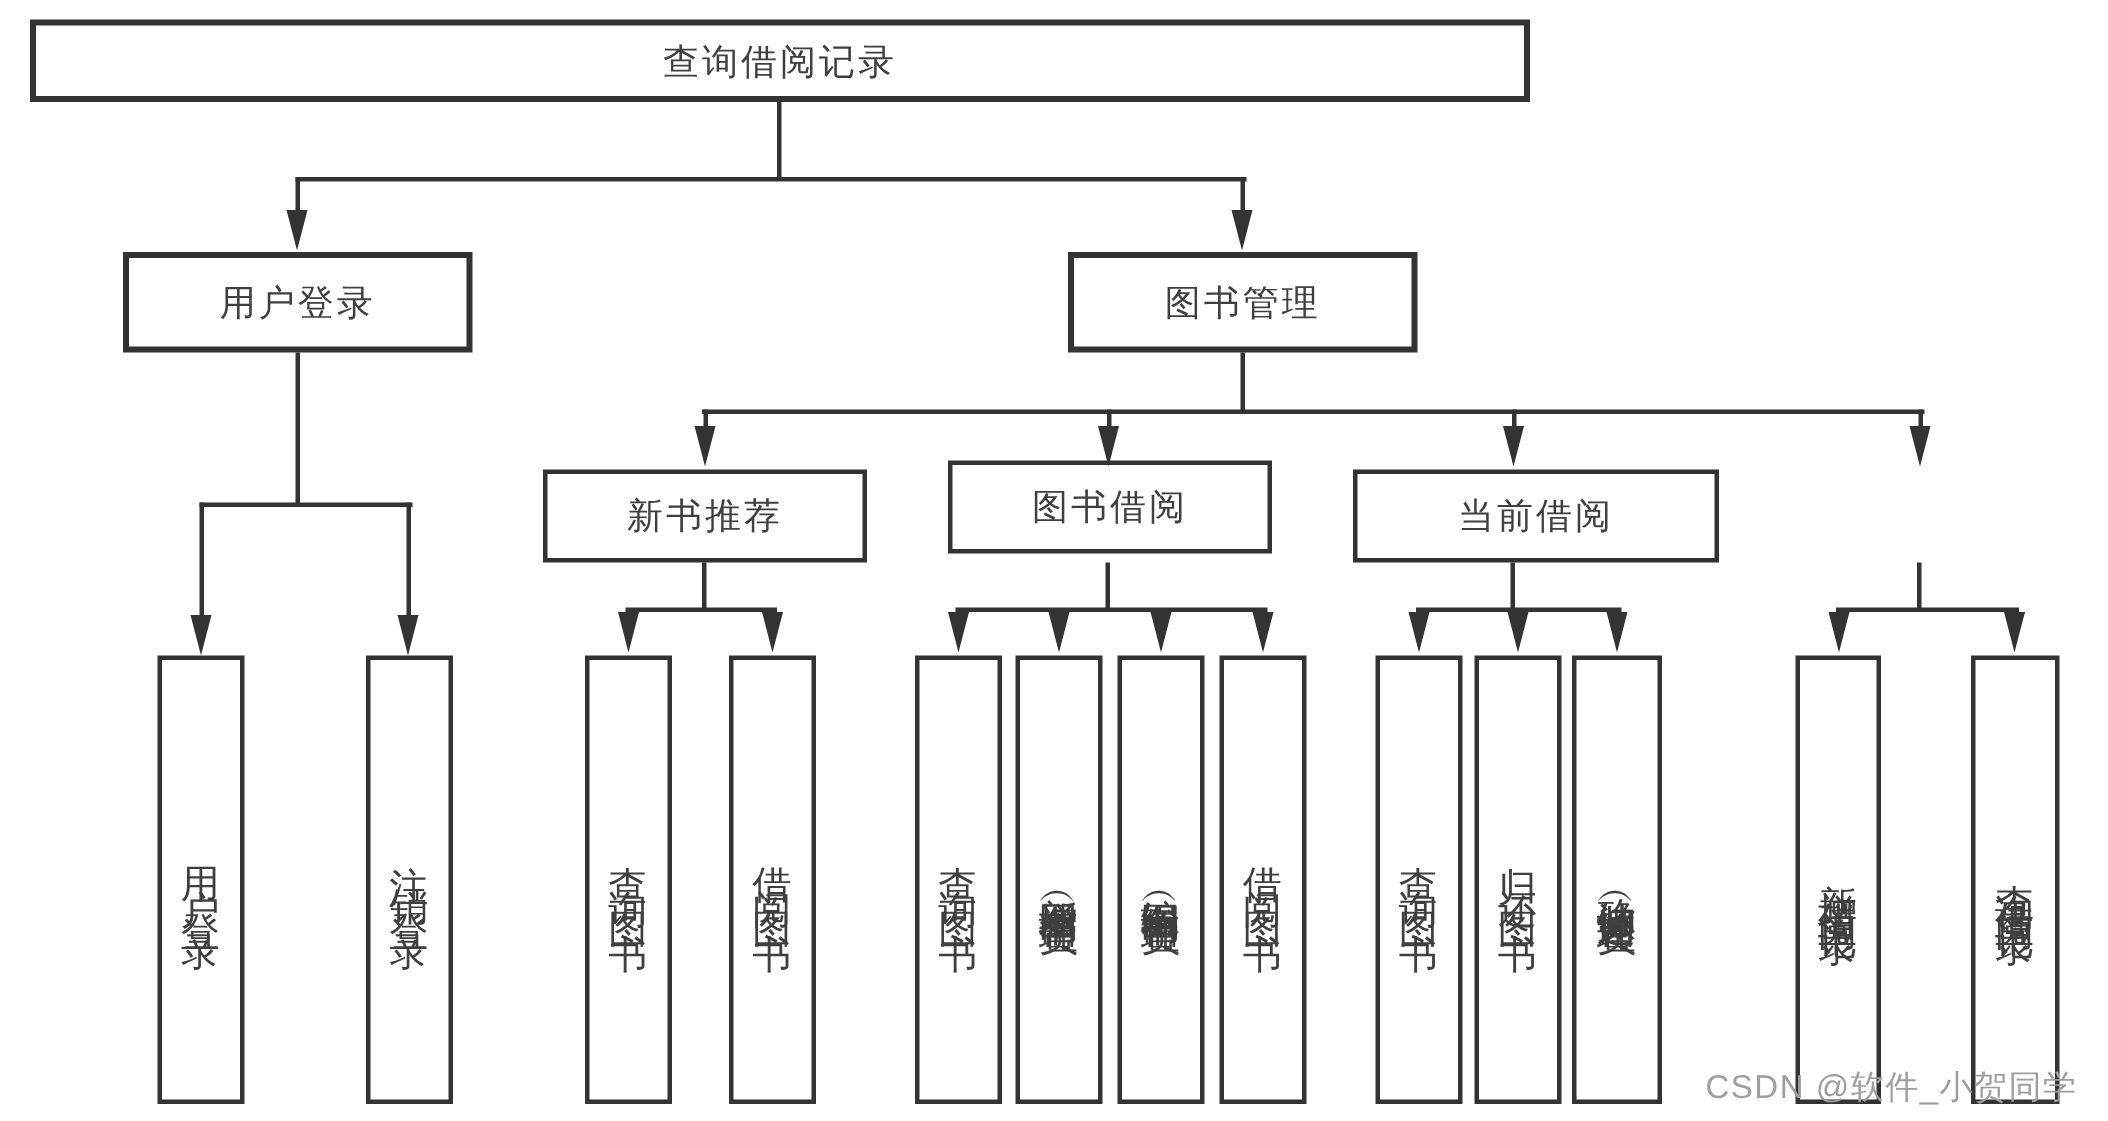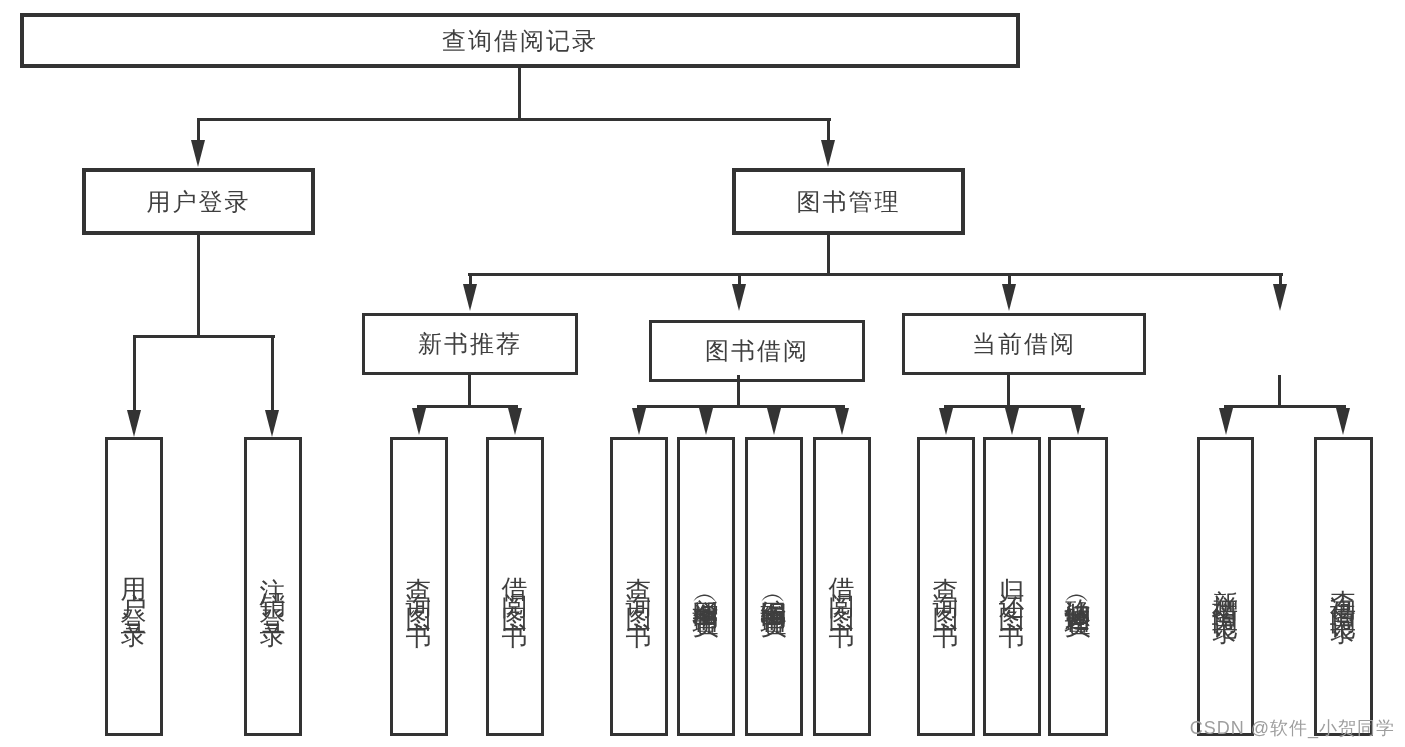--- a/index.html
+++ b/index.html
@@ -32,45 +32,45 @@
   .sp-mid{letter-spacing:6px;}
   .sp-tight{letter-spacing:2px;}
   .cline{position:absolute;background:var(--line,#333333);}
   .ahead{
     position:absolute;width:0;height:0;
     border-left:7px solid transparent;
     border-right:7px solid transparent;
     border-top:27px solid var(--line,#333333);
   }
   .watermark{
-    position:absolute;right:10px;bottom:7px;
-    font-size:18px;color:var(--wm,#9e9e9e);
+    position:absolute;right:20px;bottom:7px;
+    font-size:22px;color:var(--wm,#9e9e9e);
     letter-spacing:1px;white-space:nowrap;z-index:5;
   }
 </style>
 </head>
 <body>
 
 <div class="canvas">
 
   <div class="box lvl12" style="left:20px;top:13px;width:1000px;height:55px;">
     <span class="hlabel">查询借阅记录</span>
   </div>
 
   <div class="box lvl12" style="left:82px;top:168px;width:233px;height:67px;">
     <span class="hlabel">用户登录</span>
   </div>
-  <div class="box lvl12" style="left:712px;top:168px;width:233px;height:67px;margin-left:20px;">
+  <div class="box lvl12" style="left:712px;top:168px;width:233px;height:67px;">
     <span class="hlabel">图书管理</span>
   </div>
 
   <div class="box" style="left:362px;top:313px;width:216px;height:62px;text-align:center;">
     <span class="hlabel">新书推荐</span>
   </div>
-  <div class="box" style="left:632px;top:320px;width:216px;height:62px;margin-left:17px;">
+  <div class="box" style="left:632px;top:307px;width:216px;height:62px;">
     <span class="hlabel">图书借阅</span>
   </div>
   <div class="box" style="left:902px;top:313px;width:244px;height:62px;">
     <span class="hlabel">当前借阅</span>
   </div>
 
   <div class="box vbox" style="left:105px;">
     <span class="vlabel sp-wide">用户登录</span>
   </div>
   <div class="box vbox" style="left:244px;">

